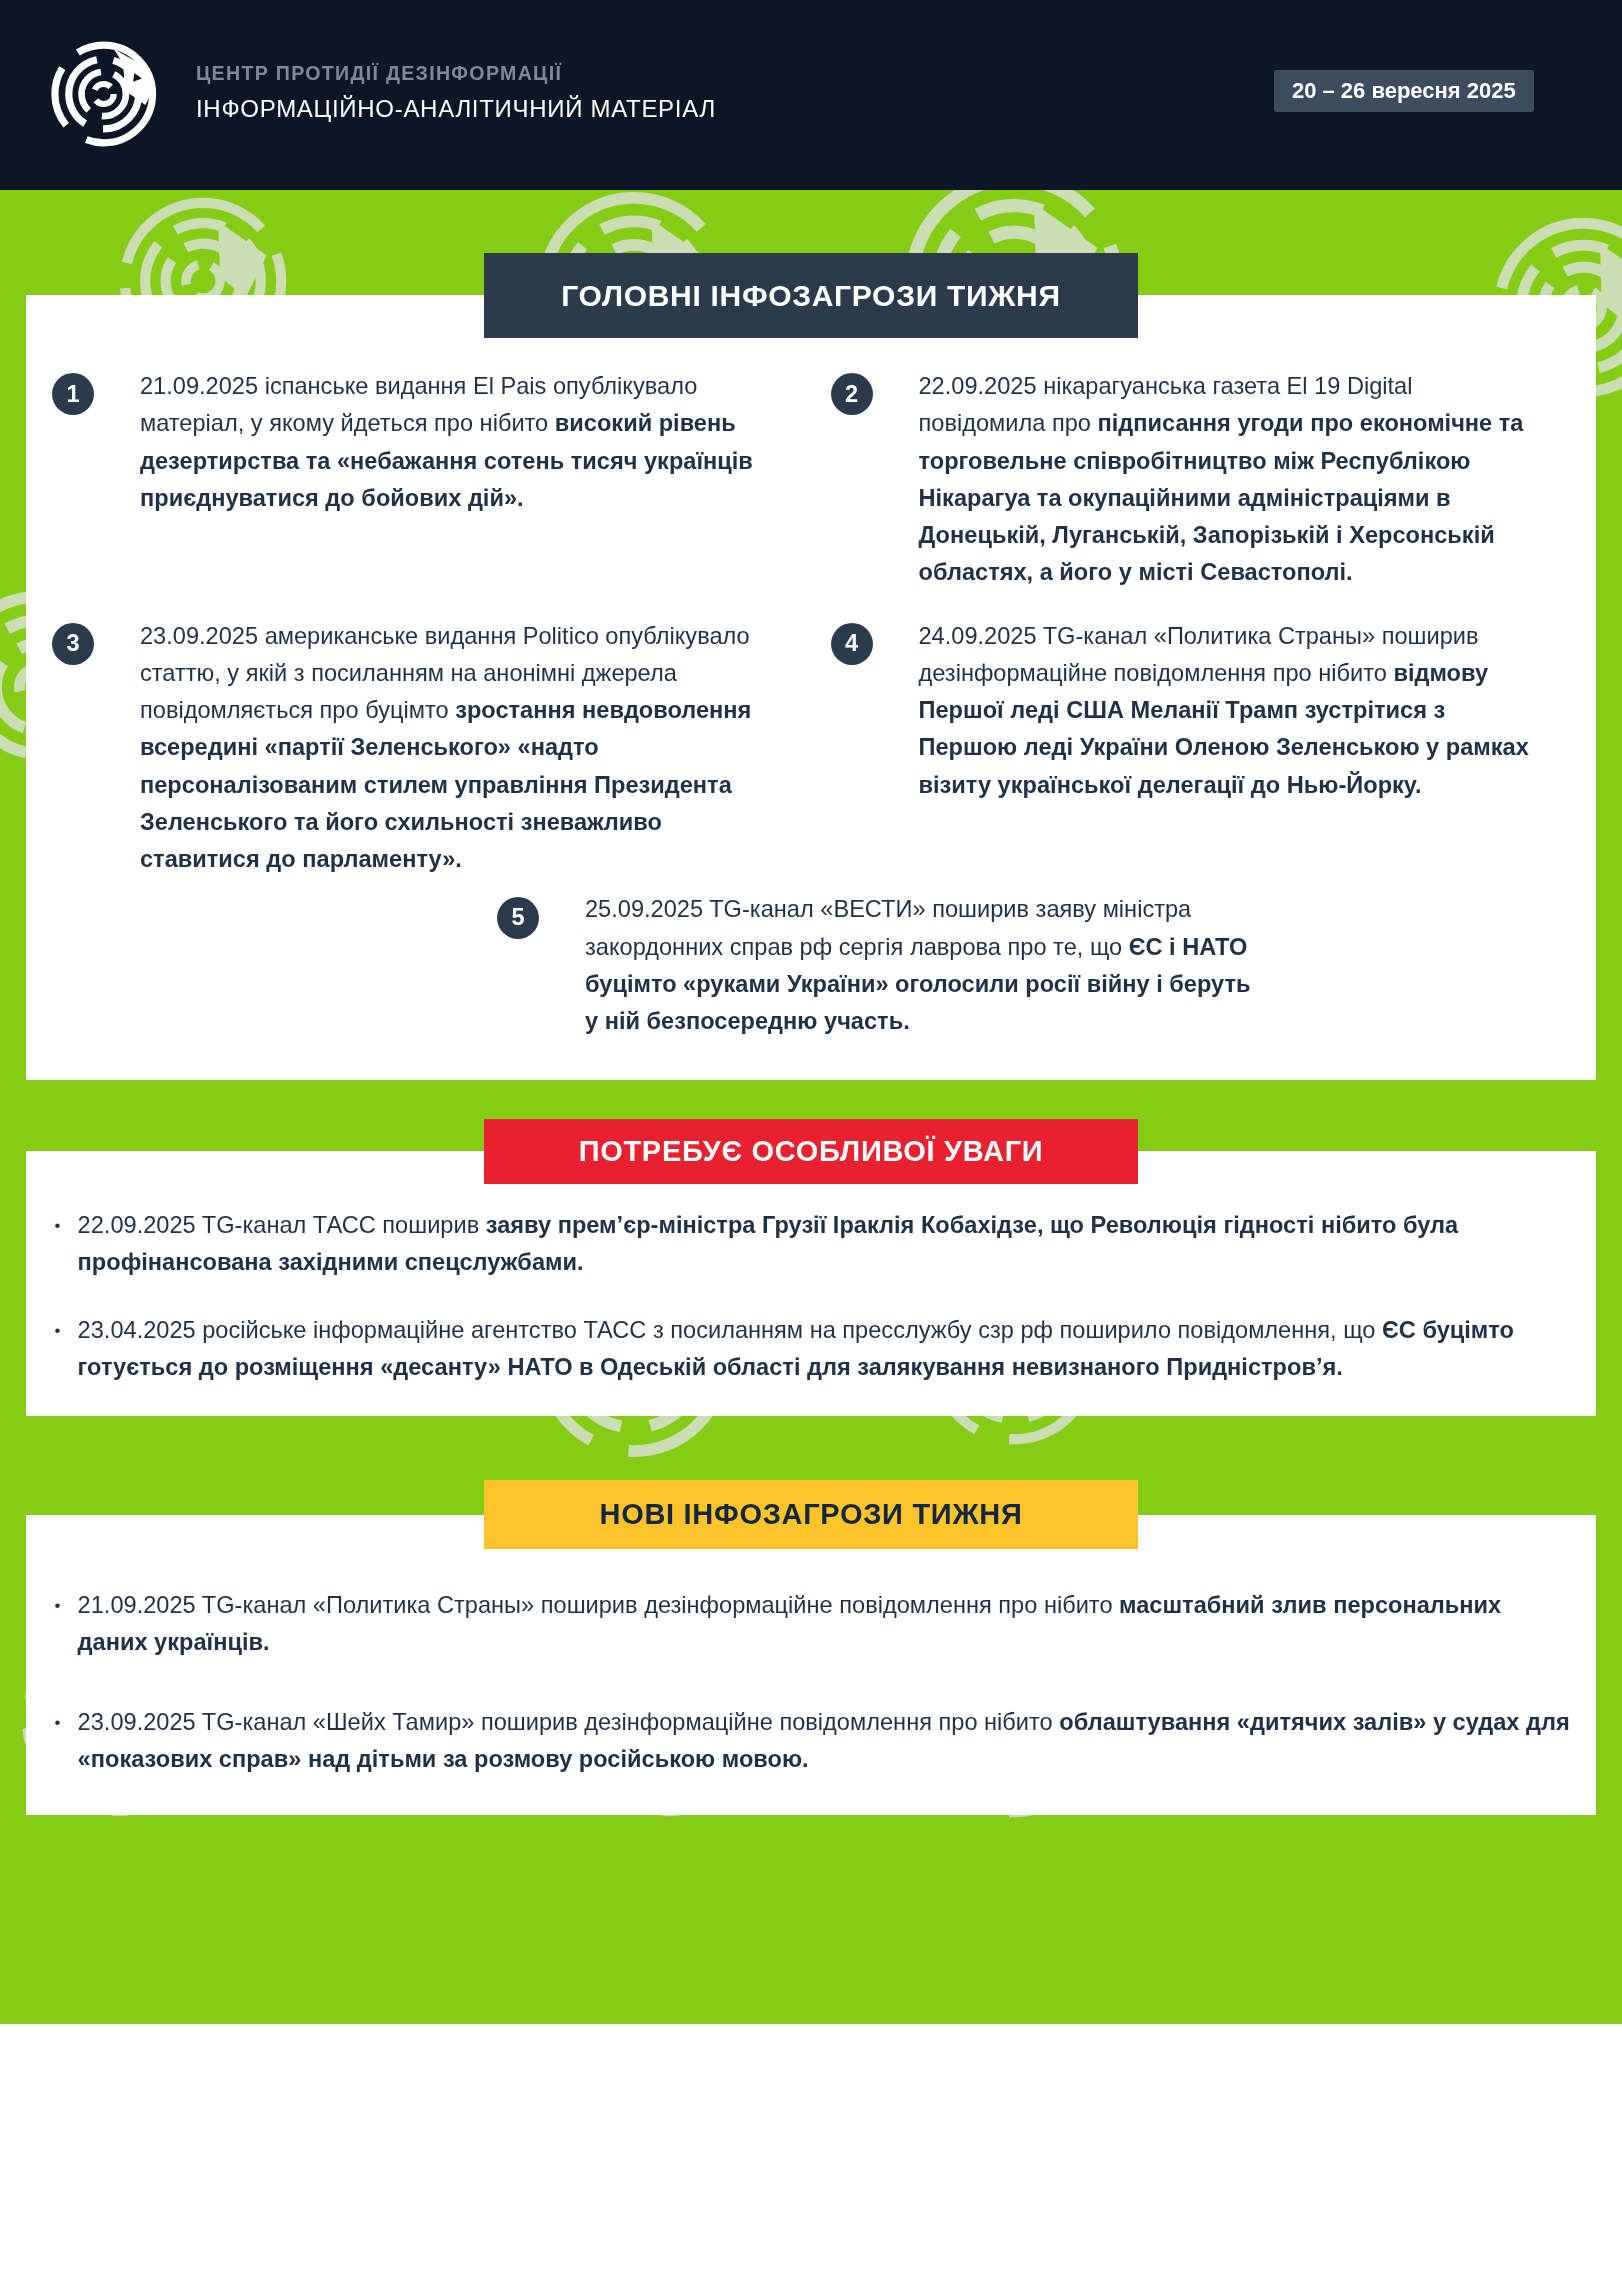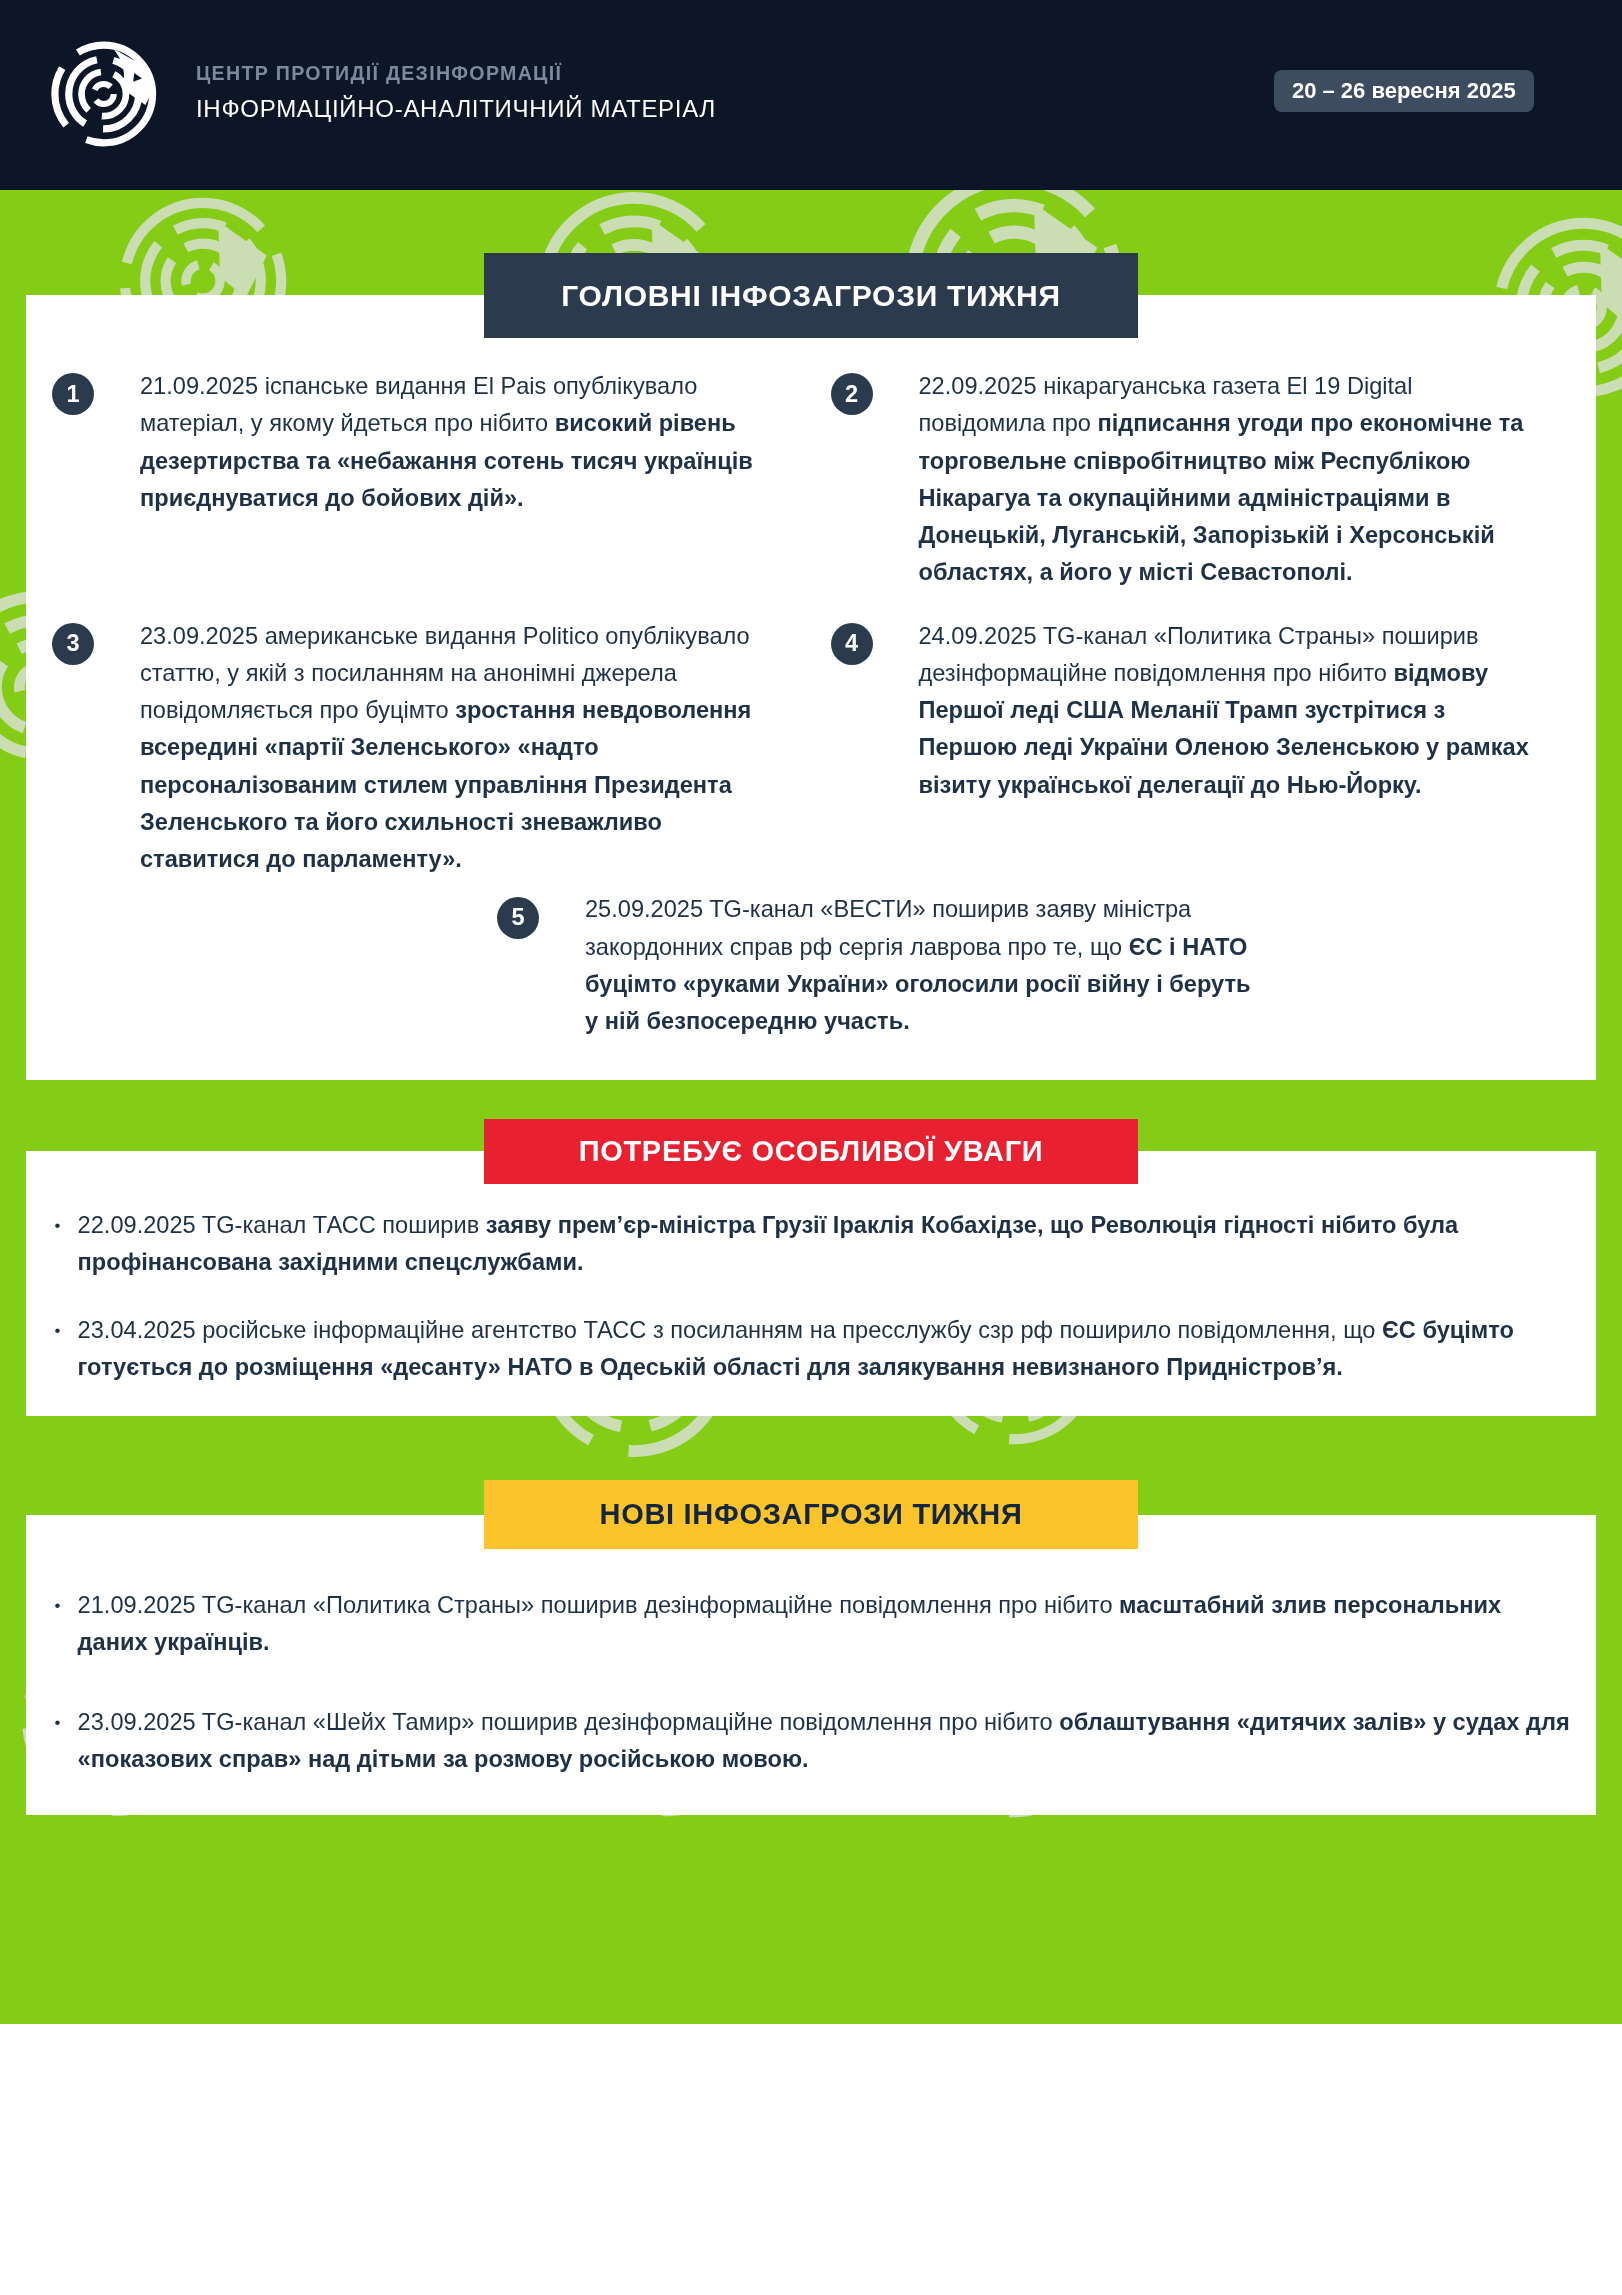--- a/index.html
+++ b/index.html
@@ -23,21 +23,21 @@
   }
   .header-sub{
     color:#FFFFFF;font-size:24px;font-weight:400;letter-spacing:0.7px;margin-bottom:5.2px;
   }
   .header-title{
     color:#FFFFFF;font-size:37px;font-weight:800;letter-spacing:0.7px;
   }
   .date-badge{
     margin-right:88px;margin-top:-7.9px;flex:0 0 auto;
     background:#3D4C5E;color:#FFFFFF;font-size:22px;font-weight:700;
-    padding:7.9px 18.3px;border-radius:8px;white-space:nowrap;
+    padding:7.9px 18.3px;border-radius:2px;white-space:nowrap;
   }
   
   .banner{
     position:relative;z-index:2;width:654px;margin:0 auto;
     display:flex;align-items:center;justify-content:center;
     text-align:center;font-weight:800;letter-spacing:0.7px;
   }
   .banner-main{background:#2B3B4D;color:#FFFFFF;height:85px;font-size:30px;margin-top:63px;margin-bottom:-43px;}
   .banner-attention{background:#E8202F;color:#FFFFFF;height:65px;font-size:29px;margin-top:39px;margin-bottom:-33px;}
   .banner-new{background:#FCC32B;color:#14263E;height:69px;font-size:29px;margin-top:64px;margin-bottom:-34px;}

